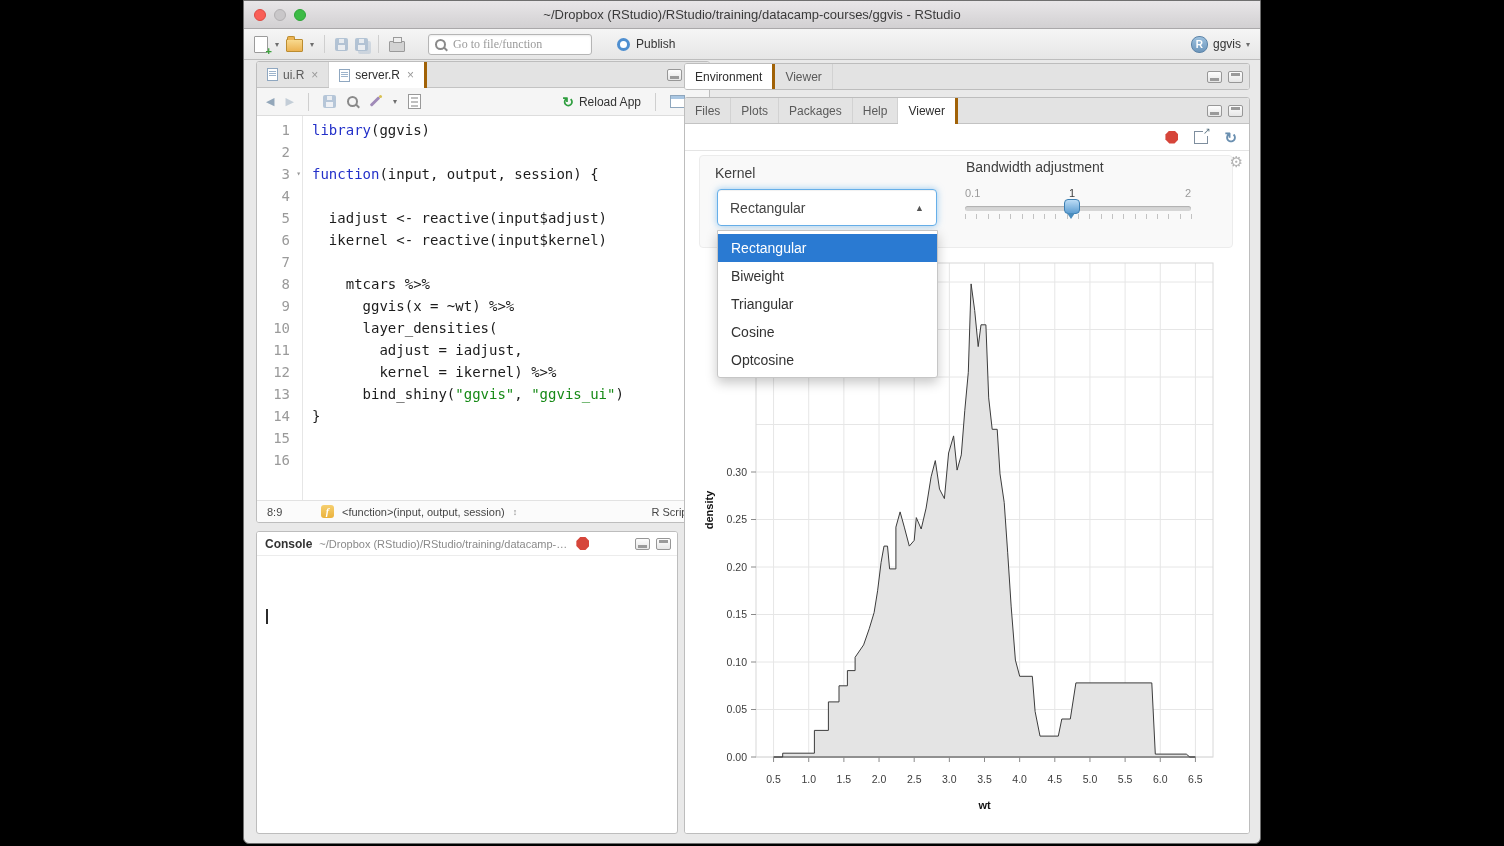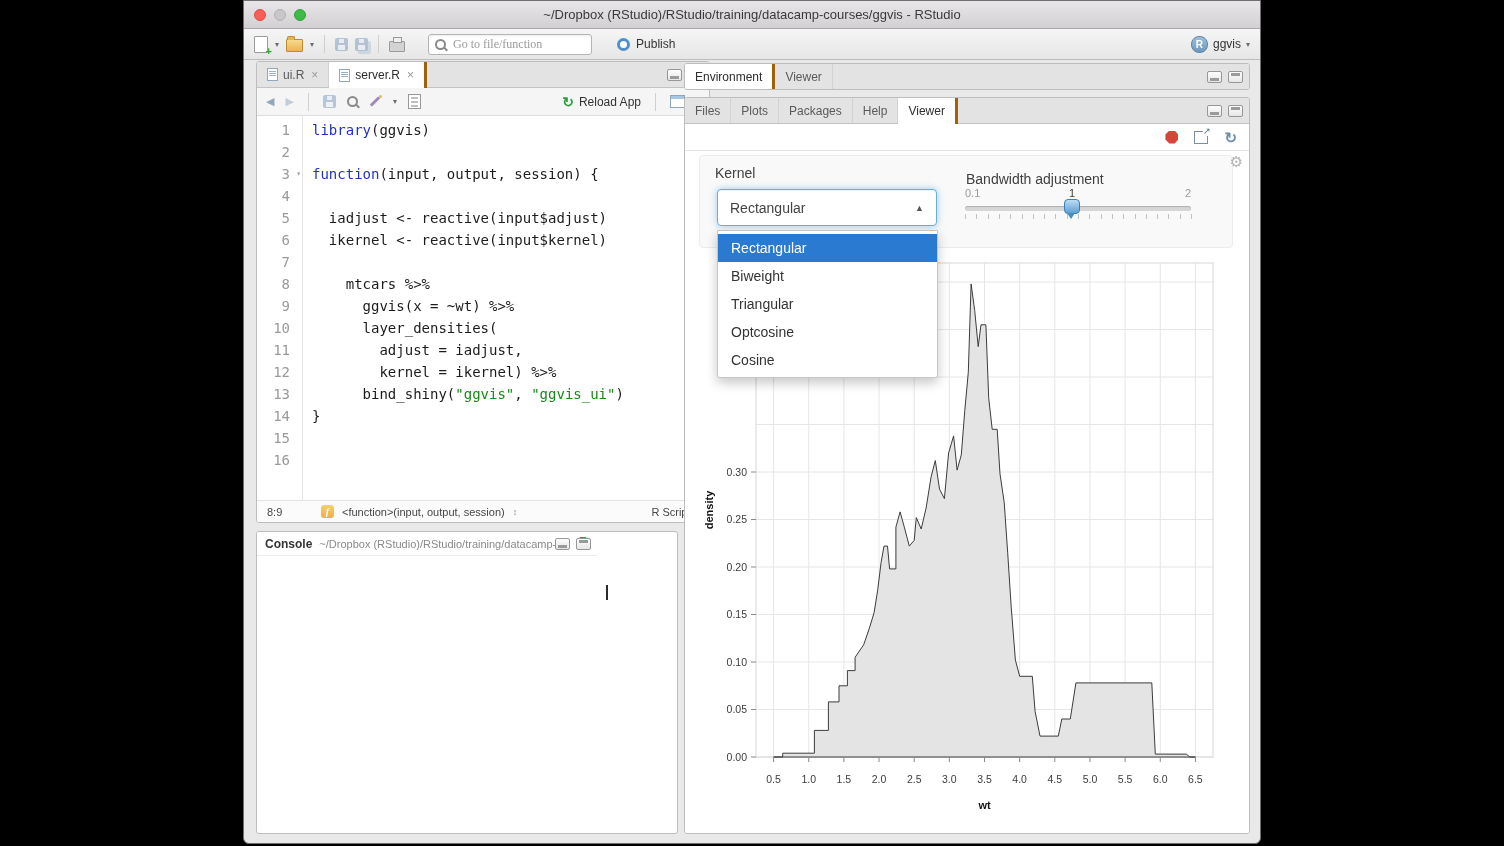--- a/index.html
+++ b/index.html
@@ -41,21 +41,21 @@
   .mag::after{content:"";position:absolute;width:5px;height:2px;background:#8a8a8a;transform:rotate(45deg);right:-4px;bottom:-2px}
   .publish{display:flex;align-items:center;gap:6px;margin-left:18px;font-size:12px;color:#333}
   .publish-icon{width:13px;height:13px;border:3px solid #4f8fd0;border-radius:50%;box-sizing:border-box;background:#fff}
   .proj{position:absolute;right:10px;top:0;height:30px;display:flex;align-items:center;gap:5px;font-size:12px;color:#333}
   .proj-badge{width:15px;height:15px;border-radius:8px;background:linear-gradient(#9cc0de,#6e97bc);color:#fff;
               font-size:10px;font-weight:bold;display:flex;align-items:center;justify-content:center;border:1px solid #5d84a8}
   .sep{width:1px;height:18px;background:#cfcfcf;margin:0 3px}
   
   .pane{position:absolute;background:#fff;border:1px solid #bdbdbd;border-radius:3px;overflow:hidden;box-sizing:border-box}
   #source-pane{left:12px;top:60px;width:454px;height:462px;display:flex;flex-direction:column}
-  #console-pane{left:12px;top:530px;width:422px;height:303px;display:flex;}
+  #console-pane{left:12px;top:530px;width:422px;height:303px;display:flex;flex-direction:column}
   #env-pane{left:440px;top:62px;width:566px;height:27px}
   #right-pane{left:440px;top:96px;width:566px;height:737px;display:flex;flex-direction:column}
   .tabstrip{height:25px;background:#e3e3e3;border-bottom:1px solid #c3c3c3;display:flex;align-items:stretch;
             position:relative;flex-shrink:0}
   .tab{display:flex;align-items:center;gap:5px;padding:0 10px;font-size:12px;color:#5a5a5a;
        border-right:1px solid #d2d2d2;position:relative}
   .tab.active{background:#fff;color:#2e2e2e;margin-bottom:-1px;z-index:1;border-right:3px solid #a16207}
   .tab .close{color:#9a9a9a;font-size:12px;margin-left:2px}
   .doc-ico{width:9px;height:11px;background:#fff;border:1px solid #8fa7c0;position:relative;flex-shrink:0}
   .doc-ico::before{content:"";position:absolute;left:1px;top:2px;right:1px;height:1px;background:#9db4cc;
@@ -116,21 +116,21 @@
   .viewer-toolbar{height:26px;background:#fff;border-bottom:1px solid #e4e4e4;display:flex;align-items:center;
                   justify-content:flex-end;gap:16px;padding:0 12px;flex-shrink:0}
   .newwin{width:12px;height:11px;border:1px solid #7e8e9e;background:#fff;position:relative}
   .newwin::after{content:"↗";position:absolute;right:-3px;top:-6px;font-size:9px;color:#57707f;background:#fff}
   .refresh{color:#6a8fb0;font-size:15px;line-height:1;font-weight:bold}
   .viewer-body{flex:1;position:relative;background:#fff;overflow:hidden}
   .gear{position:absolute;right:6px;top:2px;color:#b3b3b3;font-size:15px;z-index:5}
   .well{position:absolute;left:14px;top:4px;right:16px;height:91px;background:#f9f9f9;border:1px solid #ececec;border-radius:4px}
   .ctl-label{position:absolute;font-size:14px;color:#404040;z-index:2}
   #kernel-label{left:30px;top:14px}
-  #bw-label{left:281px;top:20px}
+  #bw-label{left:281px;top:8px}
   .select-box{position:absolute;left:32px;top:38px;width:220px;height:37px;background:#fff;border:1px solid #66afe9;
               border-radius:4px;box-shadow:0 0 7px rgba(102,175,233,.65),inset 0 1px 1px rgba(0,0,0,.06);
               display:flex;align-items:center;justify-content:space-between;padding:0 12px;box-sizing:border-box;
               font-size:14px;color:#444;z-index:20}
   .select-caret{font-size:9px;color:#555}
   .dropdown{position:absolute;left:32px;top:79px;width:221px;background:#fff;border:1px solid #c6c6c6;
             box-shadow:0 5px 12px rgba(0,0,0,.22);z-index:30;padding:3px 0;border-radius:0 0 3px 3px;box-sizing:border-box}
   .opt{height:28px;display:flex;align-items:center;padding:0 13px;font-size:14px;color:#333}
   .opt.selected{background:#2a7ad2;color:#fff}
   .slider{position:absolute;left:280px;top:36px;width:226px;height:44px;z-index:2}
@@ -316,22 +316,22 @@
       <div class="well"></div>
       <div class="ctl-label" id="kernel-label">Kernel</div>
       <div class="select-box">
         <span>Rectangular</span>
         <span class="select-caret">▲</span>
       </div>
       <div class="dropdown">
           <div class="opt selected">Rectangular</div>
           <div class="opt">Biweight</div>
           <div class="opt">Triangular</div>
+          <div class="opt">Cosine</div>
           <div class="opt">Optcosine</div>
-          <div class="opt">Cosine</div>
         </div>
       <div class="ctl-label" id="bw-label">Bandwidth adjustment</div>
       <div class="slider">
         <span class="slider-minlab">0.1</span>
         <span class="slider-vallab" style="left: 47.3684%;">1</span>
         <span class="slider-maxlab">2</span>
         <div class="slider-track"></div>
         <div class="slider-ticks">
             <div class="stick" style="left: 0%;"></div>
             <div class="stick" style="left: 5%;"></div>

